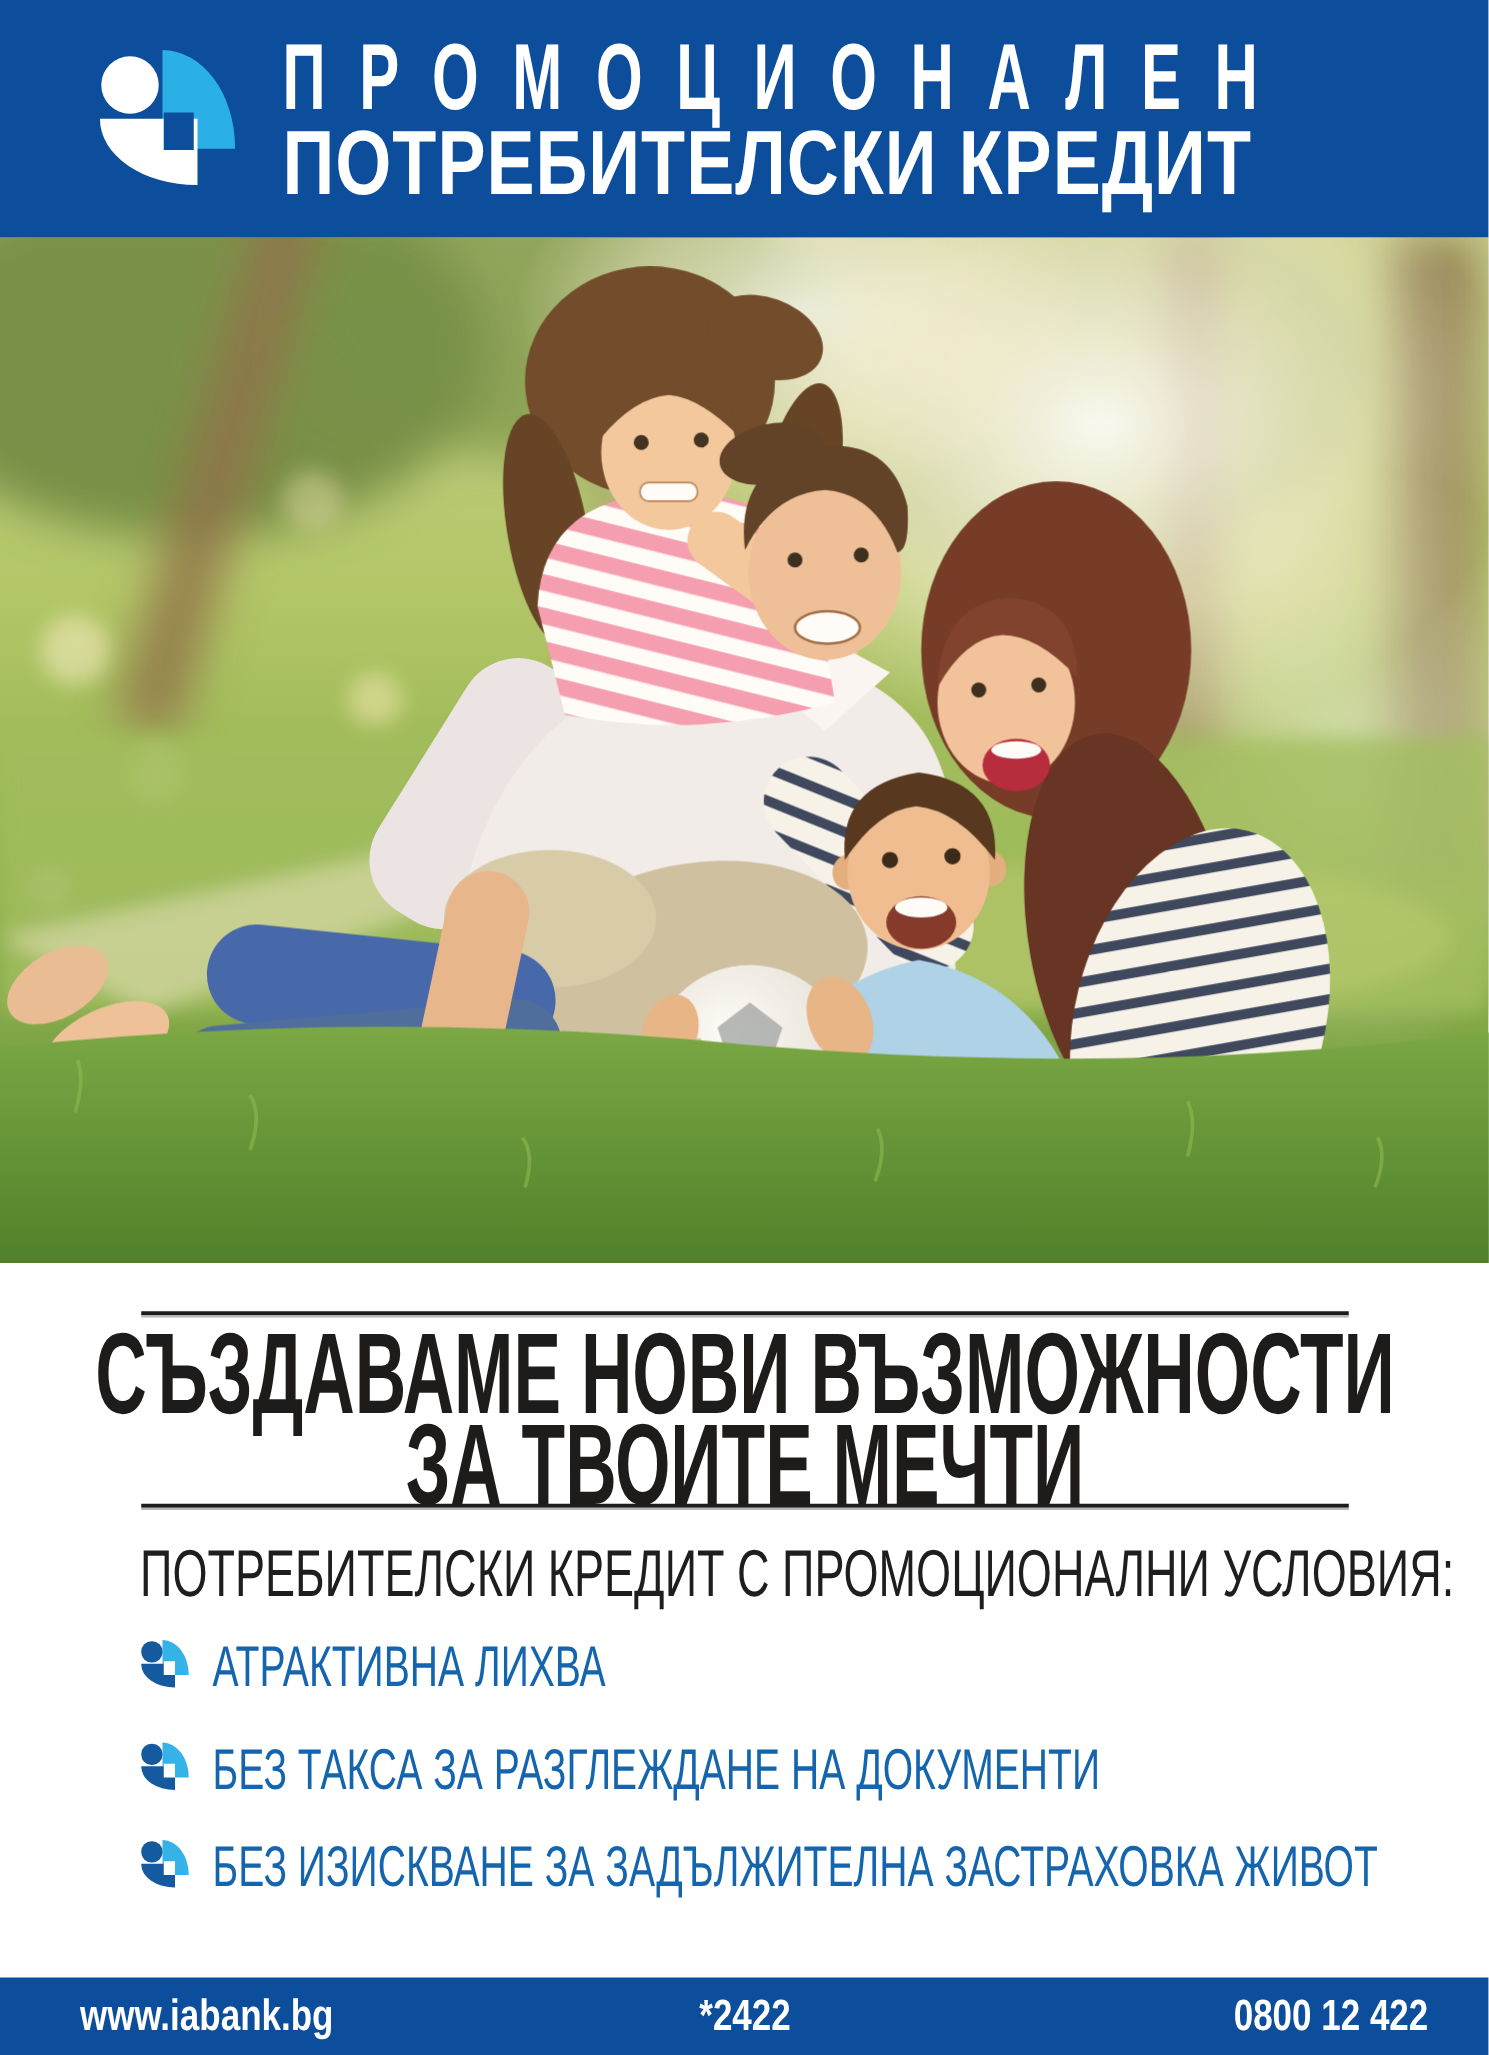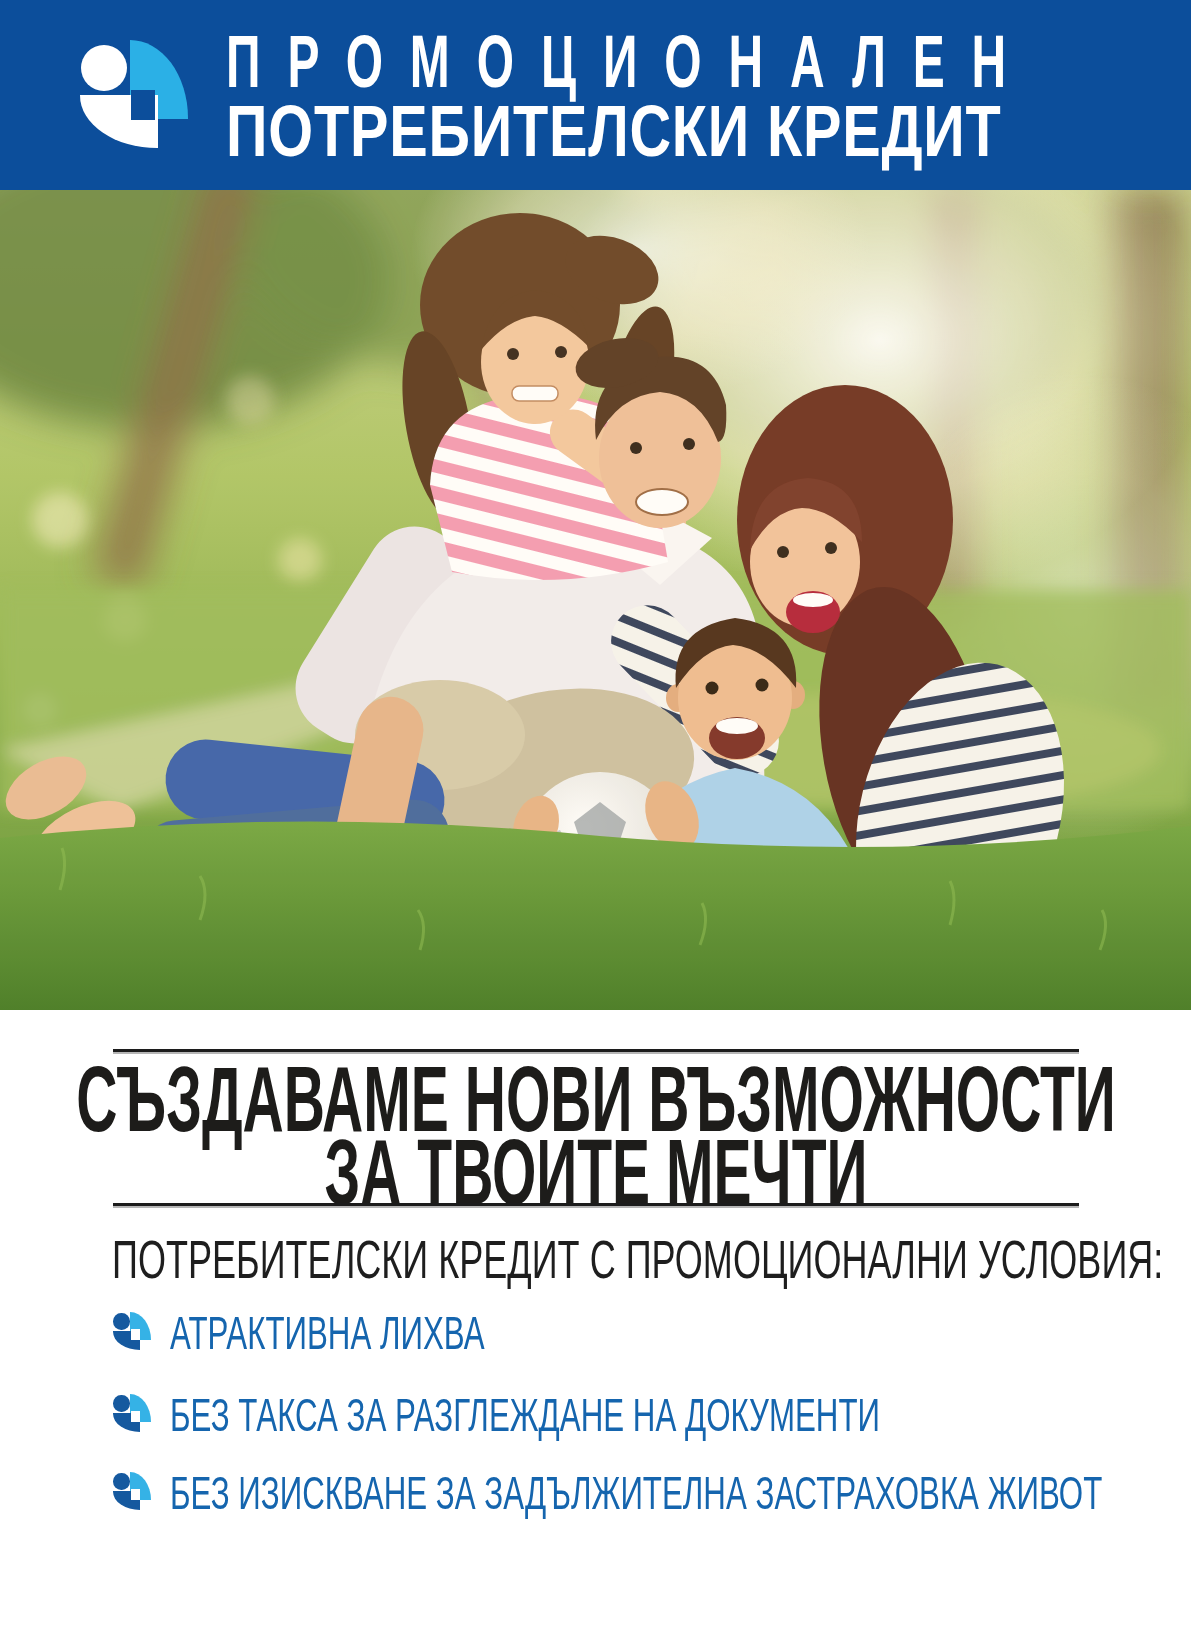--- a/index.html
+++ b/index.html
@@ -263,14 +263,19 @@
 
     <div class="abs logo logo--dark bullet-icon" style="top:1471px;">
       <div class="lg-q"></div>
       <div class="lg-body"></div>
       <div class="lg-notch"></div>
       <div class="lg-head"></div>
     </div>
     <div class="abs bullet-label" style="top:1470px;">БЕЗ ИЗИСКВАНЕ ЗА ЗАДЪЛЖИТЕЛНА ЗАСТРАХОВКА ЖИВОТ</div>
   </div>
 
+  <div class="abs bar footer">
+    <div class="abs ftr ftr-left">www.iabank.bg</div>
+    <div class="abs ftr ftr-center">*2422</div>
+    <div class="abs ftr ftr-right">0800 12 422</div>
+  </div>
 
 </div>
 
 </body></html>

